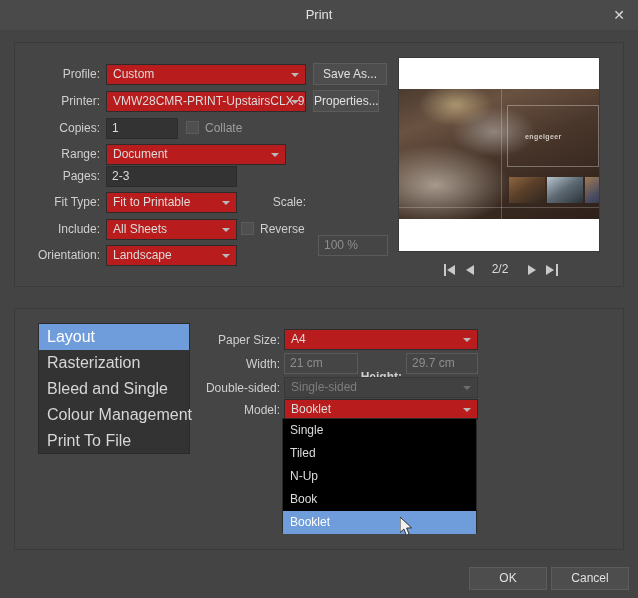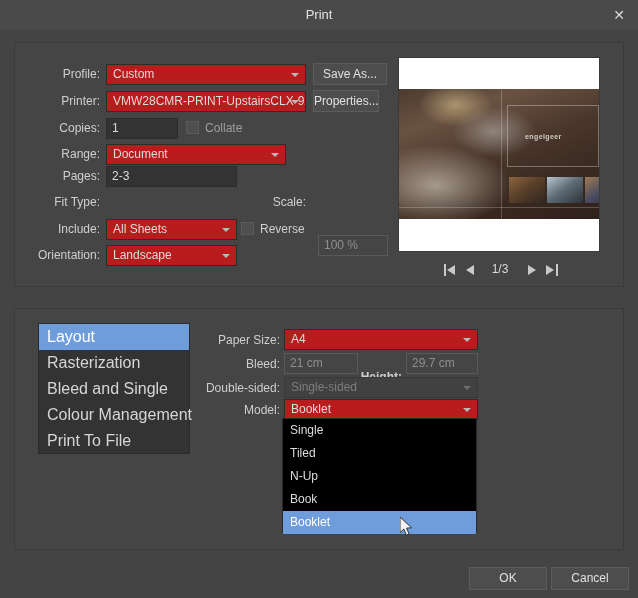--- a/index.html
+++ b/index.html
@@ -231,20 +231,24 @@
   <div class="lbl" style="left:36px; top:144px; width:64px;">Range:</div>
   <div class="combo" style="left:106px; top:144px; width:180px;">
     <span>Document</span>
     <span class="arrow"></span>
   </div>
 
   <div class="lbl" style="left:36px; top:166px; width:64px;">Pages:</div>
   <div class="input" style="left:106px; top:166px; width:131px;">2-3</div>
 
   <div class="lbl" style="left:36px; top:192px; width:64px;">Fit Type:</div>
+  <div class="combo" style="left:106px; top:192px; width:131px;">
+    <span>Fit to Printable</span>
+    <span class="arrow"></span>
+  </div>
   <div class="lbl" style="left:248px; top:192px; width:58px;">Scale:</div>
   <div class="input readonly" style="left:318px; top:191px; width:70px;margin-top:44px;">100 %</div>
 
   <div class="lbl" style="left:36px; top:219px; width:64px;">Include:</div>
   <div class="combo" style="left:106px; top:219px; width:131px;">
     <span>All Sheets</span>
     <span class="arrow"></span>
   </div>
   <div class="chk" style="left:241px; top:221px;">
     <span class="box dim"></span>
@@ -271,21 +275,21 @@
   </div>
 
   <div id="pagenav">
     <div class="navbtn" style="left:46px;">
       <span class="bar" style="left:0;"></span>
         <span class="tri tri-l" style="left:3px;"></span>
     </div>
     <div class="navbtn" style="left:66px;">
       <span class="tri tri-l" style="left:2px;"></span>
     </div>
-    <div id="pagelabel">1/3</div>
+    <div id="pagelabel">2/2</div>
     <div class="navbtn" style="left:126px;">
       <span class="tri tri-r" style="left:4px;"></span>
     </div>
     <div class="navbtn" style="left:146px;">
       <span class="tri tri-r" style="left:2px;"></span>
         <span class="bar" style="left:12px;"></span>
     </div>
   </div>
 
   <div class="panel" id="panel-bottom"></div>
@@ -297,21 +301,21 @@
     <div class="cat-item">Colour Management</div>
     <div class="cat-item">Print To File</div>
   </div>
 
   <div class="lbl" style="left:198px; top:330px; width:82px;">Paper Size:</div>
   <div class="combo" style="left:284px; top:329px; width:194px;">
     <span>A4</span>
     <span class="arrow"></span>
   </div>
 
-  <div class="lbl" style="left:198px; top:354px; width:82px;">Bleed:</div>
+  <div class="lbl" style="left:198px; top:354px; width:82px;">Width:</div>
   <div class="input readonly" style="left:284px; top:353px; width:74px;">21 cm</div>
   <div class="lbl" style="left:352px; top:367px; width:50px;font-weight:bold;">Height:</div>
   <div class="input readonly" style="left:406px; top:353px; width:72px;">29.7 cm</div>
 
   <div class="lbl" style="left:188px; top:378px; width:92px;">Double-sided:</div>
   <div class="combo disabled" style="left:284px; top:377px; width:194px;">
     <span>Single-sided</span>
     <span class="arrow"></span>
   </div>
 

